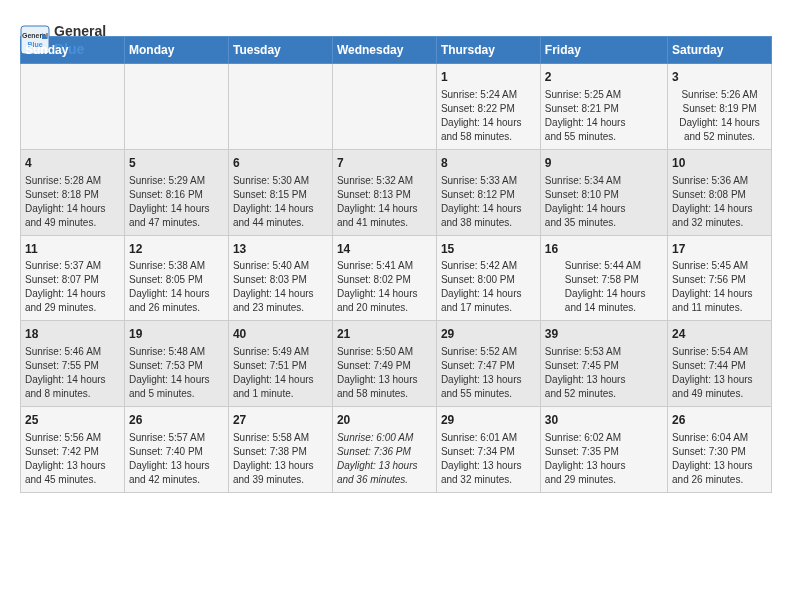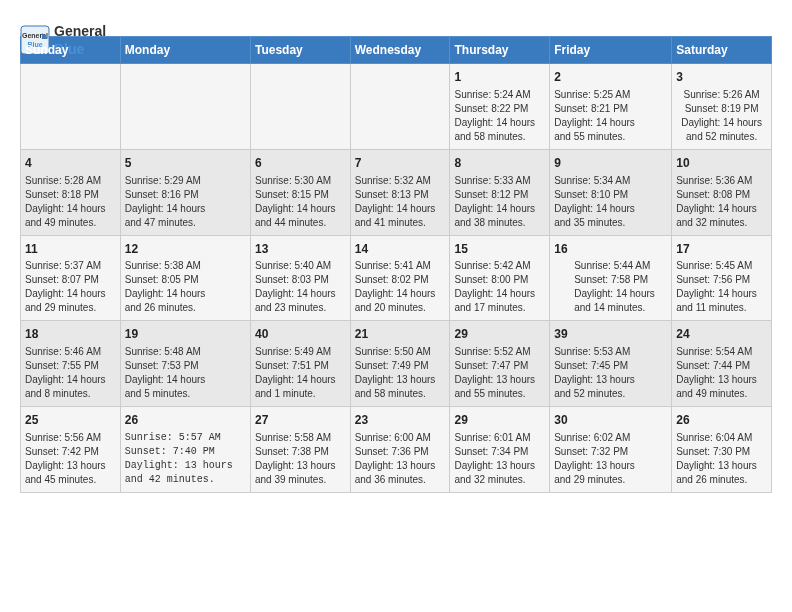--- a/index.html
+++ b/index.html
@@ -297,50 +297,50 @@
       <tr>
         <td>
           <div class="day-number">25</div>
           <div class="day-info" style="white-space: pre-line;">Sunrise: 5:56 AM
 Sunset: 7:42 PM
 Daylight: 13 hours
 and 45 minutes.</div>
         </td>
         <td>
           <div class="day-number">26</div>
-          <div class="day-info" style="white-space: pre-line; font-family: Liberation Mono, monospace;">Sunrise: 5:57 AM
+          <div class="day-info" style="white-space: pre-line;">Sunrise: 5:57 AM
 Sunset: 7:40 PM
 Daylight: 13 hours
 and 42 minutes.</div>
         </td>
         <td>
           <div class="day-number">27</div>
           <div class="day-info" style="white-space: pre-line;">Sunrise: 5:58 AM
 Sunset: 7:38 PM
 Daylight: 13 hours
 and 39 minutes.</div>
         </td>
         <td>
-          <div class="day-number">23</div>
-          <div class="day-info" style="white-space: pre-line;">Sunrise: 6:00 AM
+          <div class="day-number">20</div>
+          <div class="day-info" style="white-space: pre-line; font-style: italic;">Sunrise: 6:00 AM
 Sunset: 7:36 PM
 Daylight: 13 hours
 and 36 minutes.</div>
         </td>
         <td>
           <div class="day-number">29</div>
           <div class="day-info" style="white-space: pre-line;">Sunrise: 6:01 AM
 Sunset: 7:34 PM
 Daylight: 13 hours
 and 32 minutes.</div>
         </td>
         <td>
           <div class="day-number">30</div>
           <div class="day-info" style="white-space: pre-line;">Sunrise: 6:02 AM
-Sunset: 7:32 PM
+Sunset: 7:35 PM
 Daylight: 13 hours
 and 29 minutes.</div>
         </td>
         <td>
           <div class="day-number">26</div>
           <div class="day-info" style="white-space: pre-line;">Sunrise: 6:04 AM
 Sunset: 7:30 PM
 Daylight: 13 hours
 and 26 minutes.</div>
         </td>

